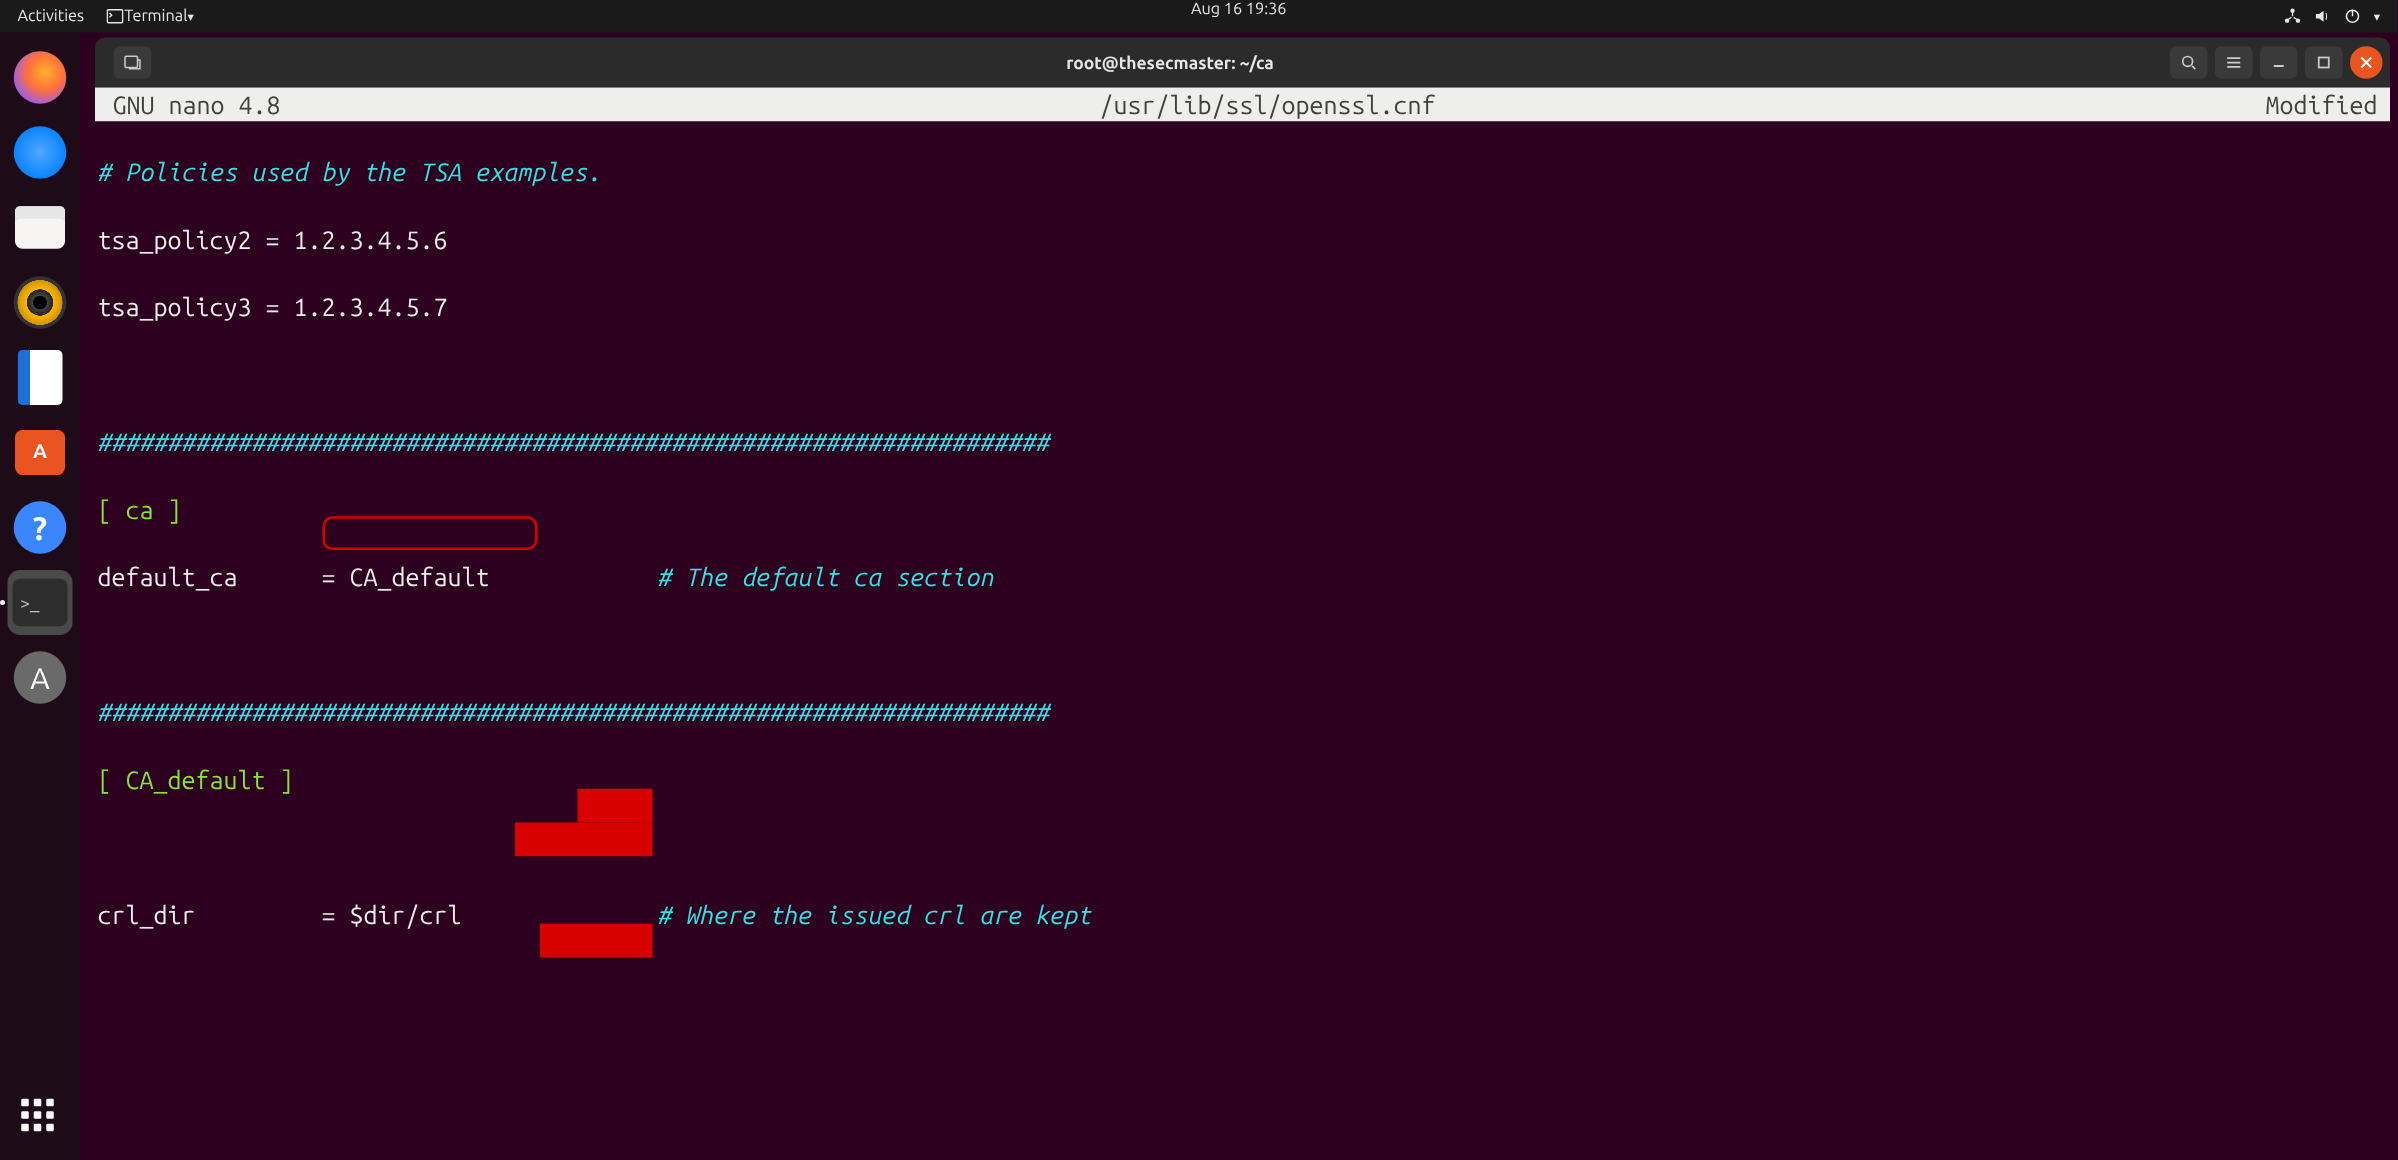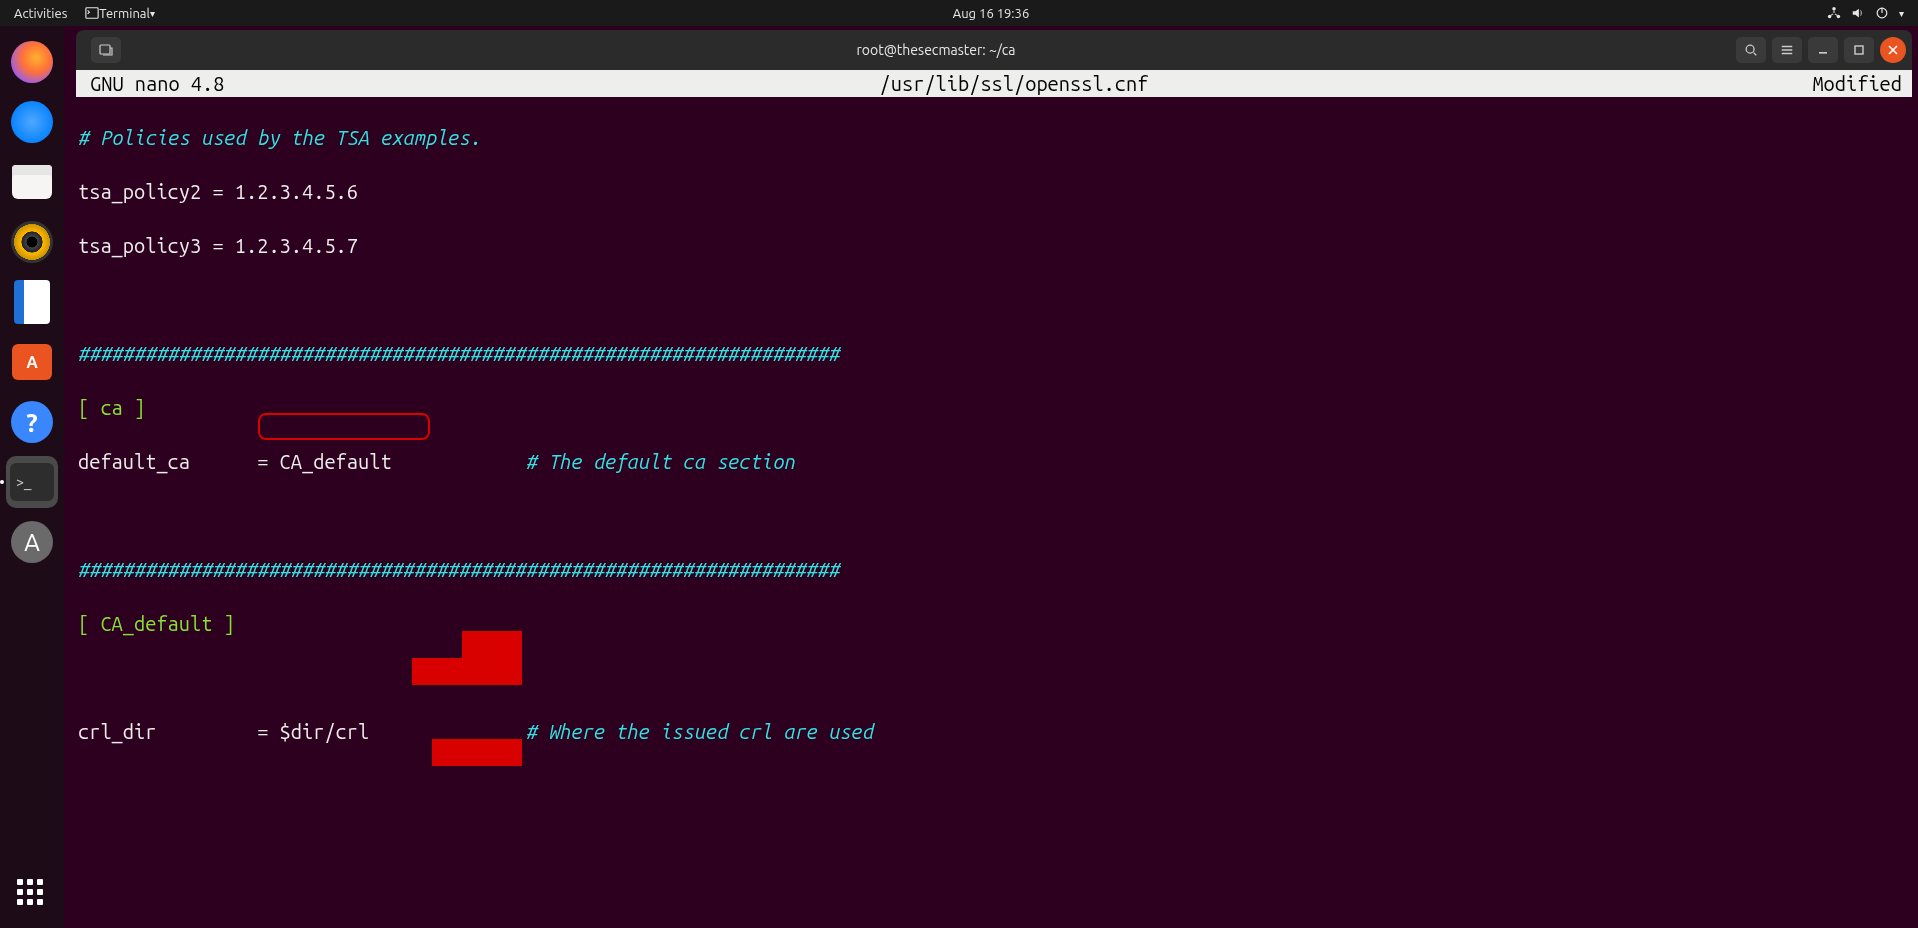--- a/index.html
+++ b/index.html
@@ -11,21 +11,20 @@
     overflow: hidden;
     color: #fff;
   }
 
   
   .gnome-top {
     height: 26px;
     background: #1a1a1a;
     color: #e6e6e6;
     display: flex;
-    align-items: center;
     font-family: Ubuntu, sans-serif;
     font-size: 13px;
     padding: 0 4px;
   }
   .gnome-top .left { display:flex; align-items:center; gap:18px; padding-left:10px;}
   .gnome-top .center { flex:1; text-align:center; }
   .gnome-top .right { display:flex; align-items:center; gap:10px; padding-right:10px;}
   .terminal-menu { display:flex; align-items:center; gap:0; }
   .terminal-menu .chev { font-size:10px; }
 
@@ -91,21 +90,21 @@
     display:flex; align-items:center;
     color:#d9d9d9;
     font-family:Ubuntu,sans-serif;
     font-size:14px;
   }
   .titlebar .tb-left{ width:60px; display:flex; justify-content:center;}
   .titlebar .tb-newtab{
     width:30px;height:26px;border-radius:5px;background:#3a3a3a;
     display:flex;align-items:center;justify-content:center;color:#ddd;
   }
-  .titlebar .tb-title{ flex:1; text-align:center; font-weight:400; color:#e8e8e8;}
+  .titlebar .tb-title{ flex:1; text-align:center; font-weight:700; color:#e8e8e8;}
   .titlebar .tb-right{ display:flex; align-items:center; gap:6px; padding-right:6px;}
   .tb-btn{
     width:30px;height:26px;border-radius:5px;background:#3a3a3a;
     display:flex;align-items:center;justify-content:center;color:#ddd;font-size:14px;
   }
   .tb-close{
     width:26px;height:26px;border-radius:50%;background:#e95420;color:#fff;
     display:flex;align-items:center;justify-content:center;font-size:14px;
   }
 
@@ -119,21 +118,21 @@
     position:relative;
     font-family:"Ubuntu Mono","DejaVu Sans Mono",monospace;
     white-space:pre;
   }
 
   
   .nano-header{
     position:absolute; left:0; right:0; top:0;
     height:27px;
     background:#eeeeec;
-    color:#000000;
+    color:#404040;
     display:flex; align-items:center;
     padding-left:14px;
     font-weight:normal;
   }
   .nano-header .nh-file{ position:absolute; left:50%; transform:translateX(-50%);margin-left:20px; }
   .nano-header .nh-mod{ position:absolute; right:10px; }
 
   .term-content{
     position:absolute; left:2px; right:0; top:27px; bottom:0;
     padding-top:0;
@@ -314,21 +313,21 @@
 <div class="line">tsa_policy2 = 1.2.3.4.5.6</div>
 <div class="line">tsa_policy3 = 1.2.3.4.5.7</div>
 <div class="line"> </div>
 <div class="line c-cyan">####################################################################</div>
 <div class="line c-green">[ ca ]</div>
 <div class="line"><span>default_ca      = CA_default</span>            <span class="c-cyan"># The default ca section</span></div>
 <div class="line"> </div>
 <div class="line c-cyan">####################################################################</div>
 <div class="line c-green">[ CA_default ]</div>
 <div class="line"> </div>
-<div class="line"><span>crl_dir         = $dir/crl</span>              <span class="c-cyan"># Where the issued crl are used</span></div>
+<div class="line"><span>crl_dir         = $dir/crl</span>              <span class="c-cyan"># Where the issued crl are kept</span></div>
 
 
 
 
 
 
 
 
 
 

